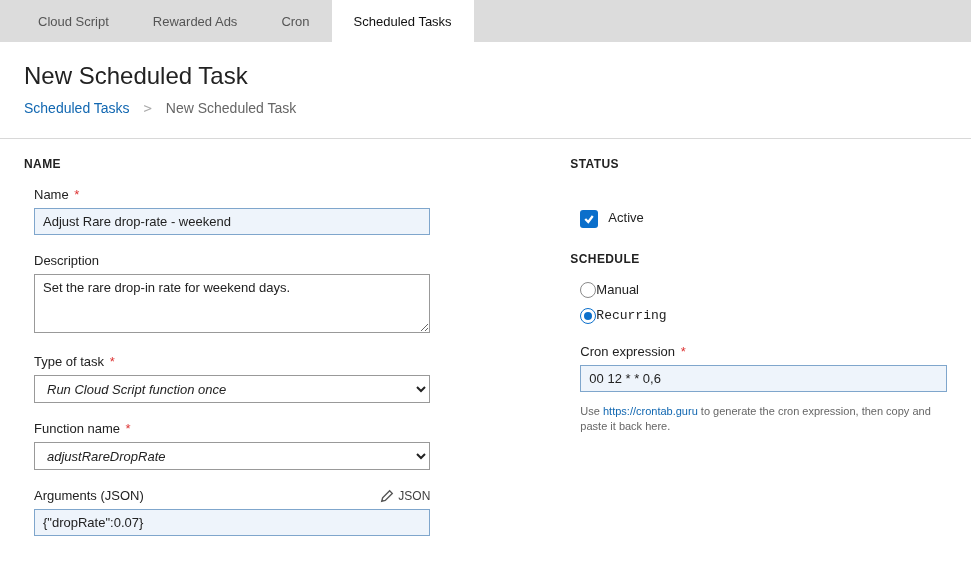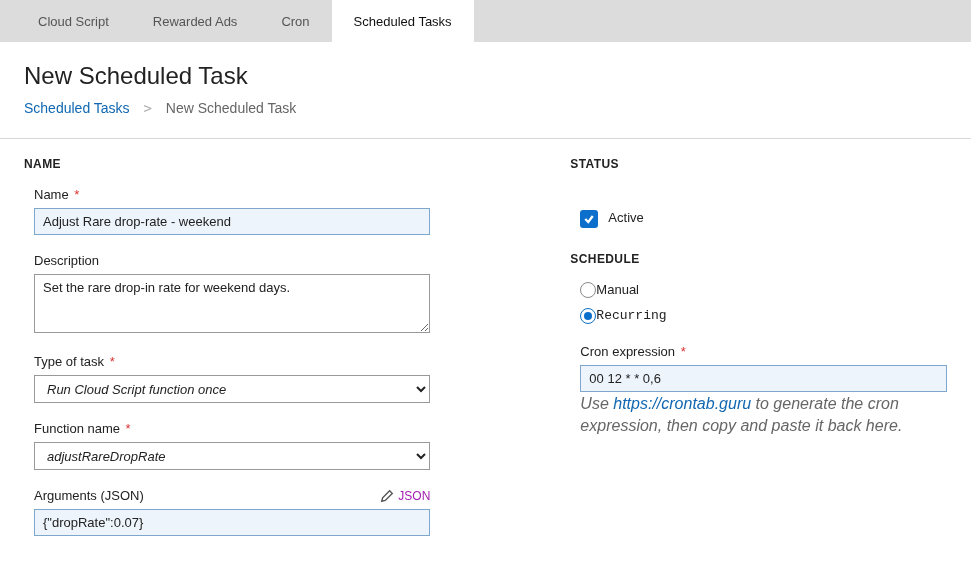--- a/index.html
+++ b/index.html
@@ -121,33 +121,32 @@
     cursor: pointer;
   }
   .radio.on { border-color: #0b6fcb; }
   .radio.on::after {
     content: "";
     width: 8px; height: 8px;
     background: #0b6fcb;
     border-radius: 50%;
   }
   .hint {
-    font-size: 16px;
-    font-style: italic;
+    font-size: 11px;
     color: #666;
-    margin-top: 1px;
+    margin-top: 12px;
     line-height: 1.4;
   }
   .hint a { color: #1167b1; text-decoration: none; }
   
   .json-toggle {
     display: inline-flex;
     align-items: center;
     gap: 4px;
-    color: #a21caf;
+    color: #404040;
     cursor: pointer;
     font-size: 12px;
   }
   .json-toggle svg { width: 14px; height: 14px; stroke: #555; fill: none; stroke-width: 1.6; }
   
   .btn-row {
     display: flex;
     gap: 14px;
     padding: 18px 24px;
     margin-left: -6px;

